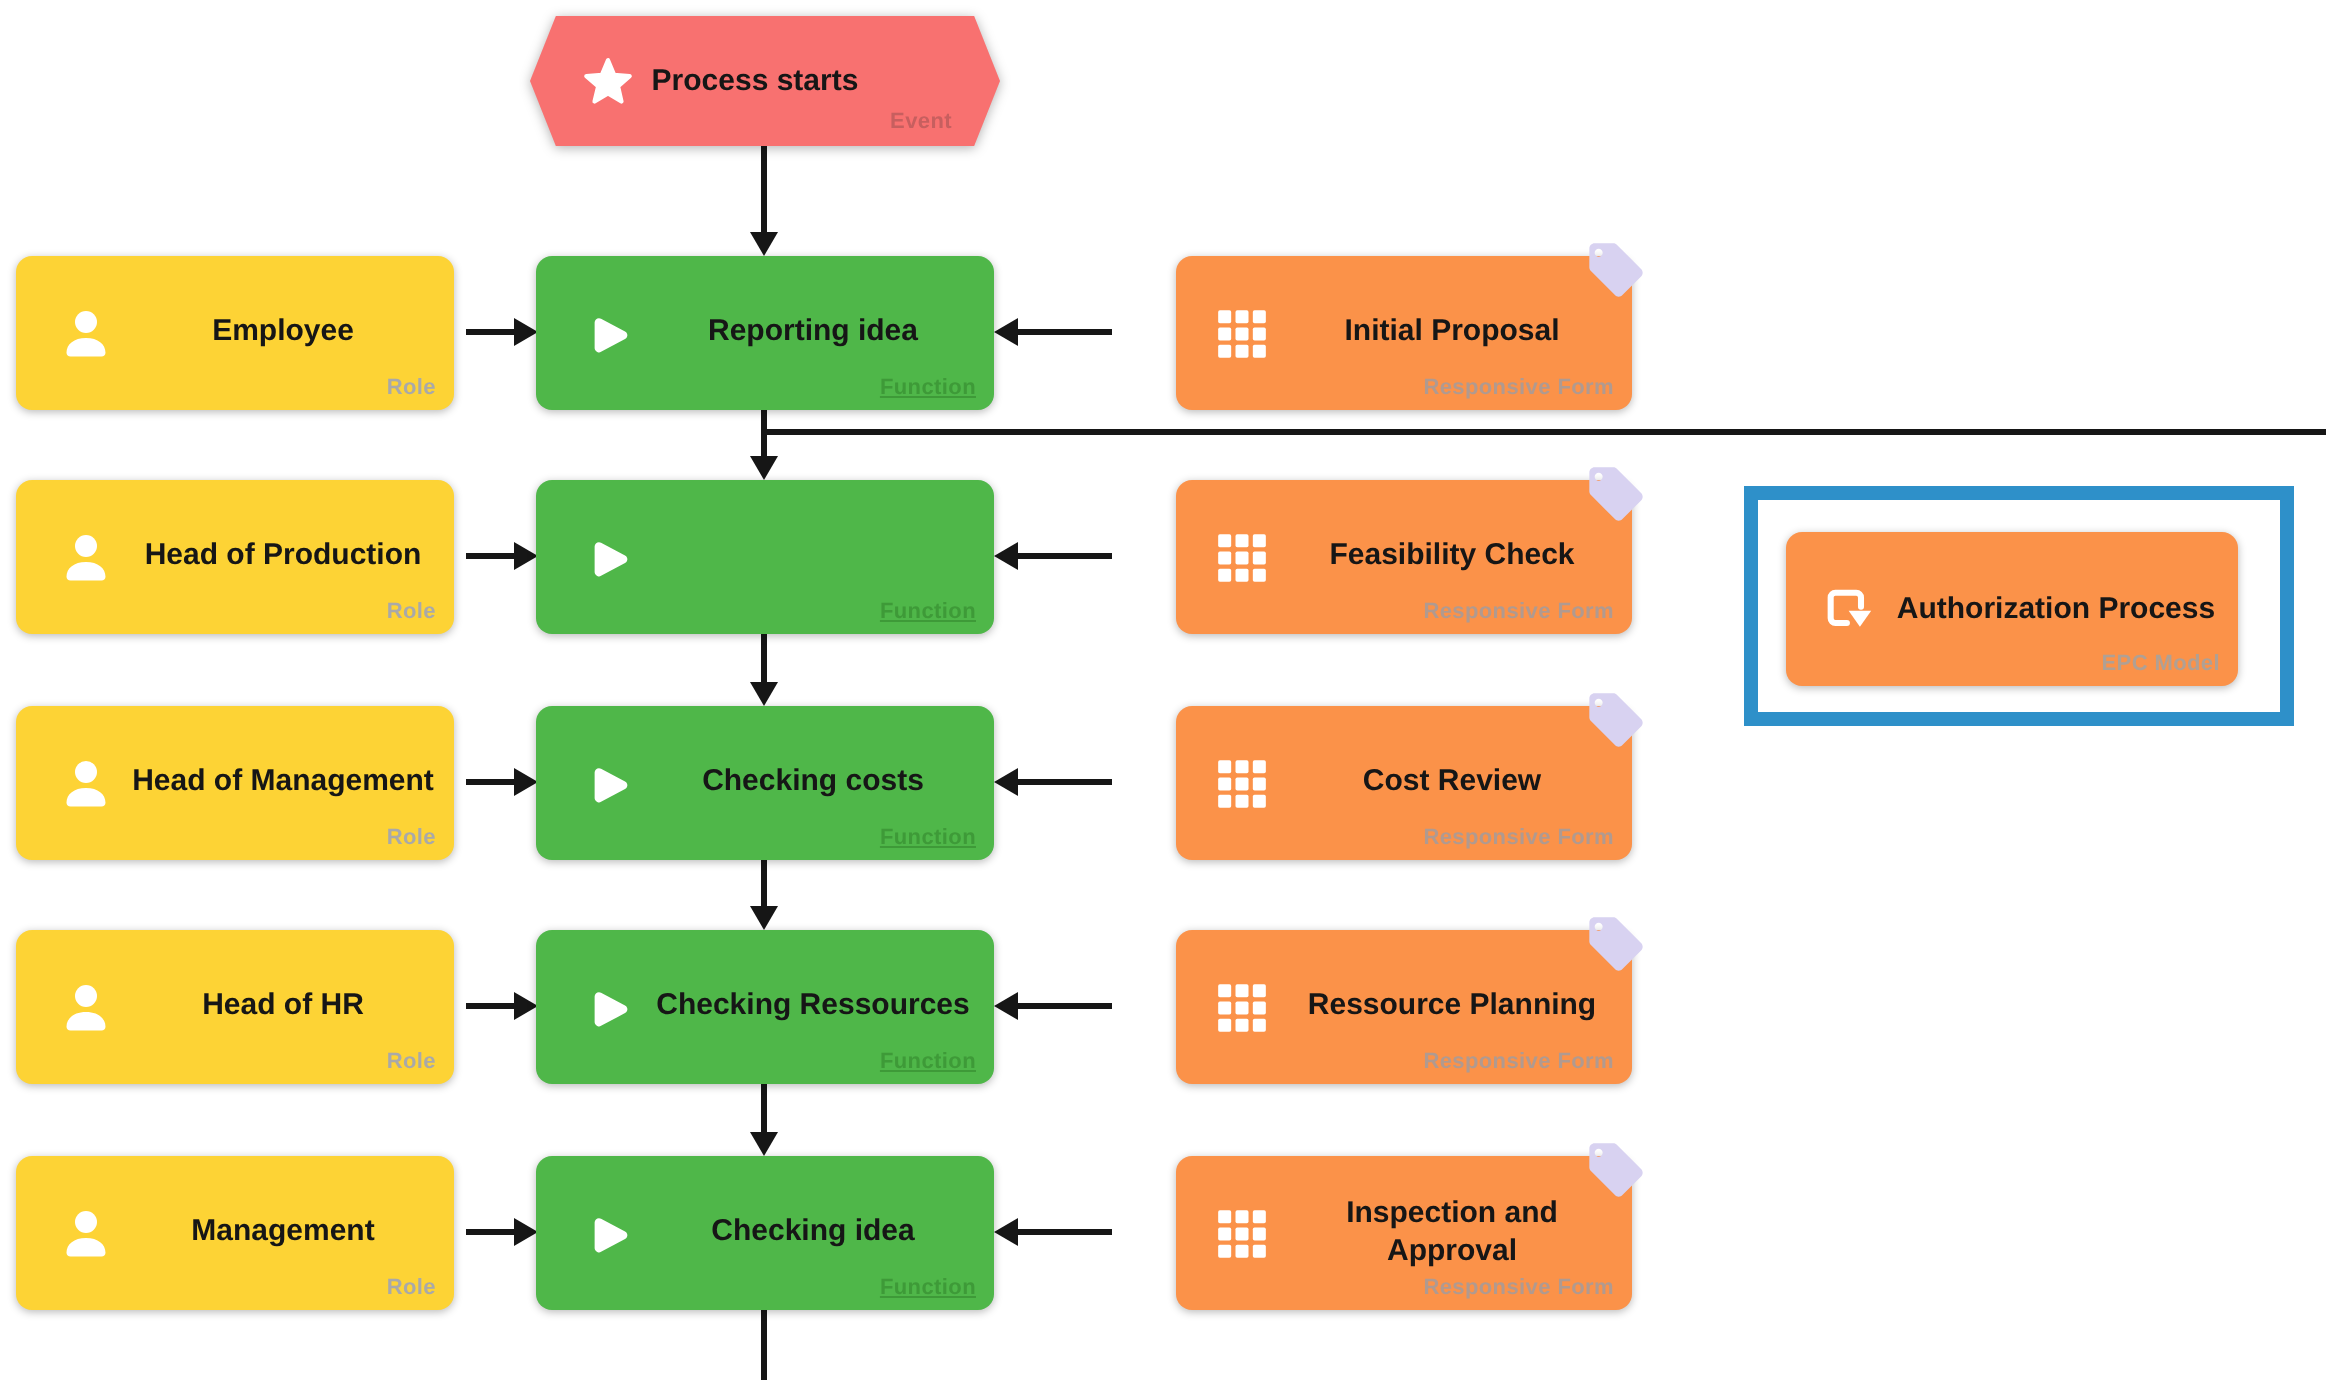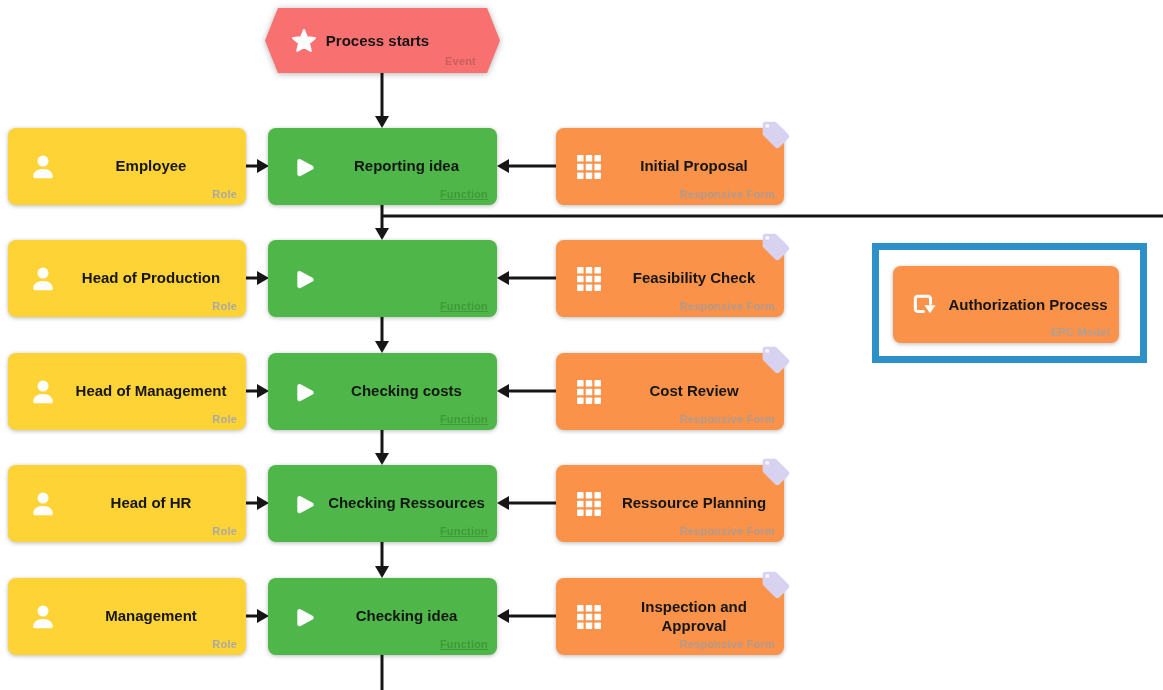--- a/index.html
+++ b/index.html
@@ -16,23 +16,23 @@
   .node .label{
     flex:1;text-align:center;padding-left:58px;padding-right:10px;
     font-size:15px;font-weight:bold;color:#161616;line-height:1.25;
   }
   .node .icon{position:absolute;left:20px;top:50%;transform:translateY(-50%);display:flex;}
   .type-label{
     position:absolute;bottom:5px;right:9px;
     font-size:11px;font-weight:bold;letter-spacing:.2px;
   }
   
-  .col-role{left:8px;width:238px;background:#fdd335;}
+  .col-role{left:8px;width:219px;background:#fdd335;}
   .col-fn{left:268px;width:229px;background:#4fb749;}
-  .col-form{left:556px;width:228px;background:#fb9249;}
+  .col-form{left:588px;width:228px;background:#fb9249;}
   .row1{top:128px}.row2{top:240px}.row3{top:353px}.row4{top:465px}.row5{top:578px}
   .col-role .type-label{color:#a9a9a9;}
   .col-fn .type-label{color:#3e9a38;text-decoration:underline;}
   .col-form .type-label{color:#b09a90;}
   
   .event-node{
     position:absolute;left:265px;top:8px;width:235px;height:65px;z-index:2;
     background:#f87170;display:flex;align-items:center;
     clip-path:polygon(0% 50%,5.5% 0%,94.5% 0%,100% 50%,94.5% 100%,5.5% 100%);
   }

